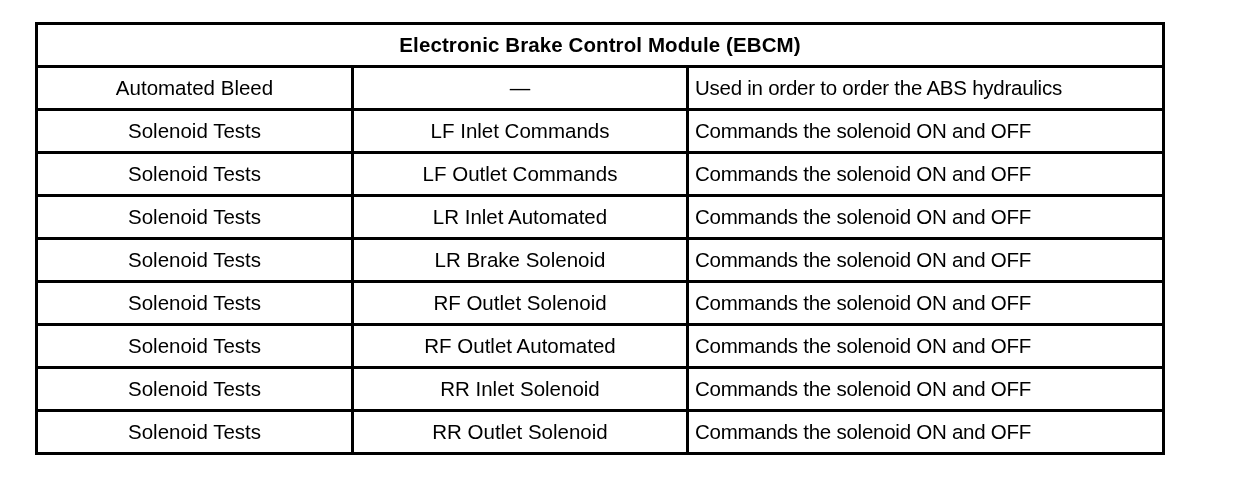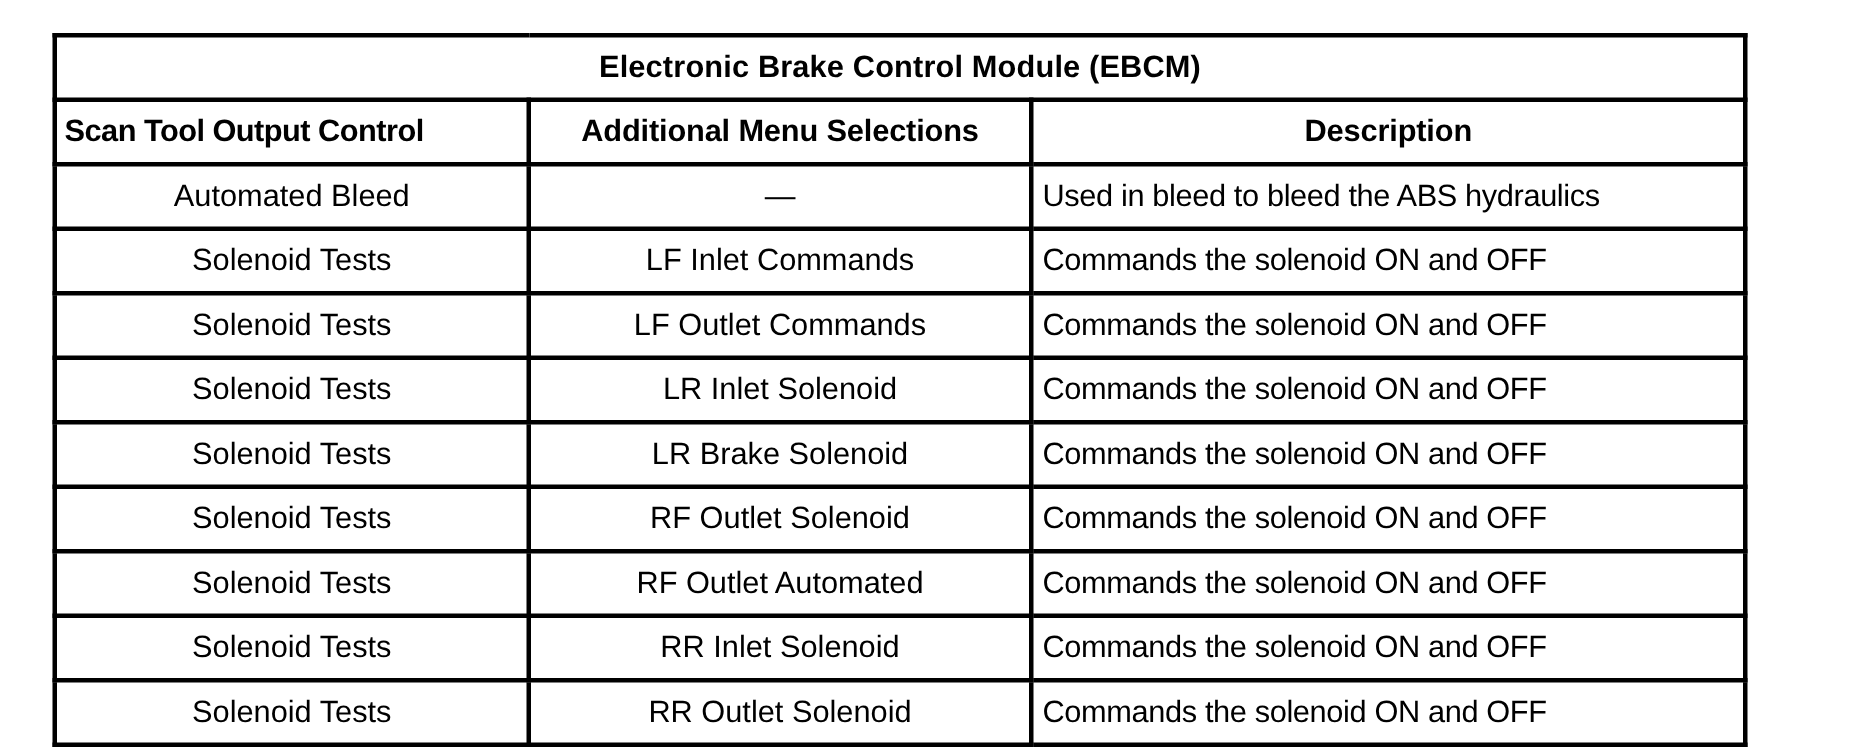--- a/index.html
+++ b/index.html
@@ -93,45 +93,40 @@
     <table class="ebcm">
       <colgroup>
         <col class="col-a">
         <col class="col-b">
         <col class="col-c">
       </colgroup>
       <thead>
         <tr>
           <th class="title-cell" colspan="3">Electronic Brake Control Module (EBCM)</th>
         </tr>
-        <tr>
-          <th class="head-cell first">Scan Tool Output Control</th>
-          <th class="head-cell">Additional Menu Selections</th>
-          <th class="head-cell">Description</th>
-        </tr>
       </thead>
       <tbody id="table-body">
           <tr>
             <td class="cell-a">Automated Bleed</td>
             <td class="cell-b dash">—</td>
-            <td class="cell-c">Used in bleed to bleed the ABS hydraulics</td>
+            <td class="cell-c">Used in order to order the ABS hydraulics</td>
           </tr>
           <tr>
             <td class="cell-a">Solenoid Tests</td>
             <td class="cell-b">LF Inlet Commands</td>
             <td class="cell-c">Commands the solenoid ON and OFF</td>
           </tr>
           <tr>
             <td class="cell-a">Solenoid Tests</td>
             <td class="cell-b">LF Outlet Commands</td>
             <td class="cell-c">Commands the solenoid ON and OFF</td>
           </tr>
           <tr>
             <td class="cell-a">Solenoid Tests</td>
-            <td class="cell-b">LR Inlet Solenoid</td>
+            <td class="cell-b">LR Inlet Automated</td>
             <td class="cell-c">Commands the solenoid ON and OFF</td>
           </tr>
           <tr>
             <td class="cell-a">Solenoid Tests</td>
             <td class="cell-b">LR Brake Solenoid</td>
             <td class="cell-c">Commands the solenoid ON and OFF</td>
           </tr>
           <tr>
             <td class="cell-a">Solenoid Tests</td>
             <td class="cell-b">RF Outlet Solenoid</td>

